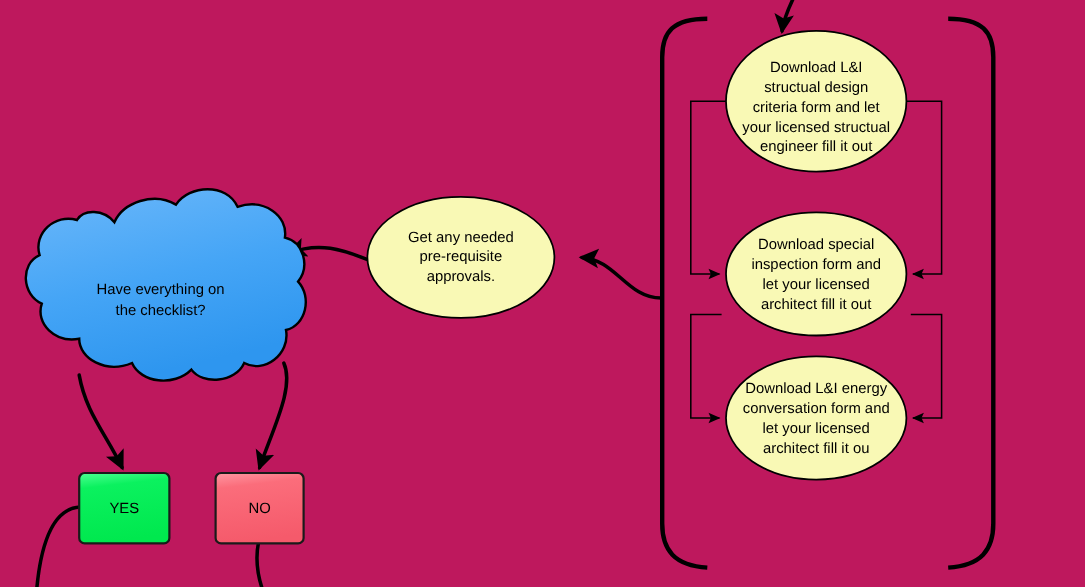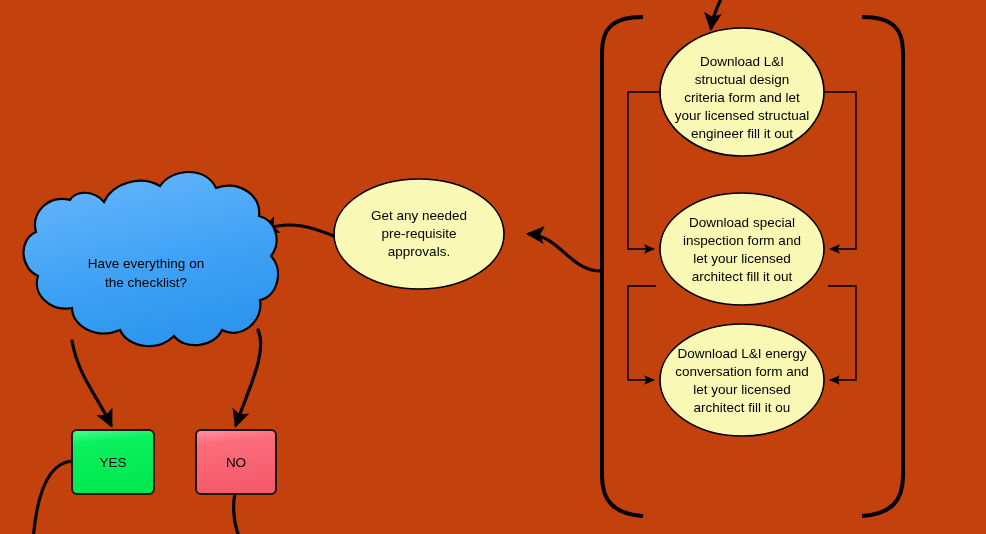--- a/index.html
+++ b/index.html
@@ -10,21 +10,21 @@
   body {
     width: 986px;
     height: 534px;
     overflow: hidden;
     font-family: "Liberation Sans", sans-serif;
   }
   #canvas {
     position: relative;
     width: 986px;
     height: 534px;
-    background: #c2410c;
+    background: #be185d;
   }
   svg#diagram {
     position: absolute;
     top: 0;
     left: 0;
     width: 986px;
     height: 534px;
   }
   .node-label {
     font-family: "Liberation Sans", sans-serif;

